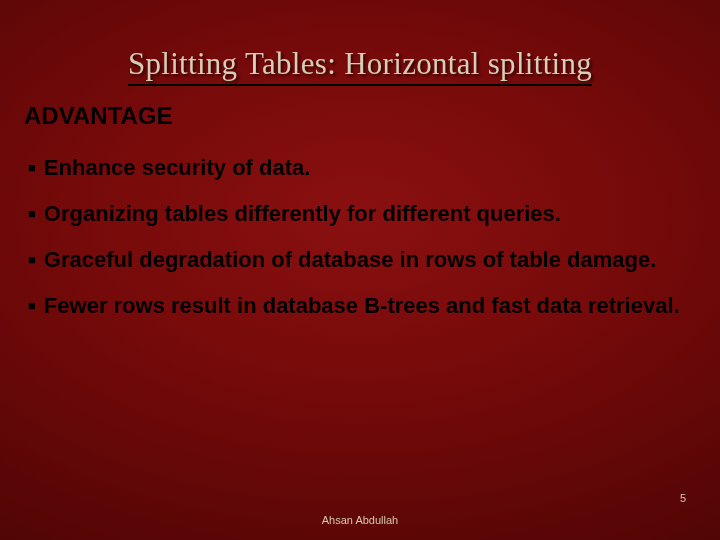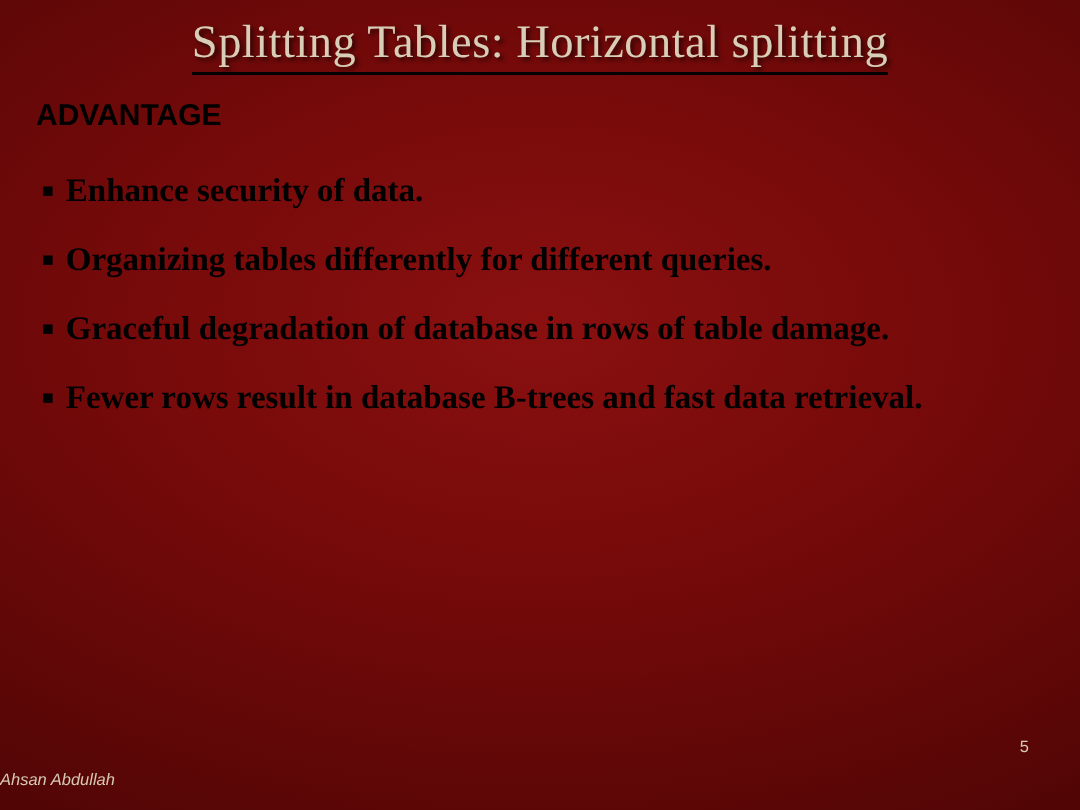--- a/index.html
+++ b/index.html
@@ -8,34 +8,35 @@
     font-family: Arial, "Helvetica Neue", Helvetica, sans-serif;
     background: #600000;
     background: radial-gradient(ellipse 110% 90% at 50% 40%, #8a1010 0%, #760a0a 35%, #5a0606 70%, #3f0404 100%);
     position: relative;
     color: #000;
   }
   .title-wrap {
     width: 100%;
     text-align: center;
     padding: 10px 20px 4px 20px;
+    margin-top: 36px;
   }
   .title {
     display: inline-block;
     font-family: "Times New Roman", Times, serif;
     font-size: 31px;
     font-weight: 400;
     color: #d8cdb6;
     text-shadow: 2px 2px 3px rgba(0,0,0,0.6);
     border-bottom: 2px solid #000;
     padding-bottom: 2px;
     letter-spacing: 0.3px;
   }
   .subheading {
-    font-size: 20px;
+    font-size: 24px;
     font-weight: bold;
     color: #000;
     padding: 12px 0 0 24px;
   }
   .bullets {
     padding: 8px 28px 0 28px;
   }
   .bullet {
     font-size: 22px;
     font-weight: bold;
@@ -45,37 +46,37 @@
     display: flex;
     align-items: flex-start;
   }
   .bullet .marker {
     flex: 0 0 auto;
     font-size: 13px;
     line-height: 28px;
     margin-right: 8px;
     color: #000;
   }
-  .bullet .text { flex: 1 1 auto; font-family: Liberation Serif, serif; }
+  .bullet .text { flex: 1 1 auto; }
   .slidenum {
     position: absolute;
     right: 34px;
     bottom: 36px;
     font-size: 11px;
     color: #d6c9b2;
     font-family: Arial, sans-serif;
   }
   .author {
     position: absolute;
     left: 0; right: 0;
     bottom: 14px;
+    text-align: center;
     font-size: 11px;
     color: #d6c9b2;
     font-family: Arial, sans-serif;
-    font-style: italic;
   }
 </style>
 </head>
 <body>
 
 <div class="title-wrap">
   <span class="title">Splitting Tables: Horizontal splitting</span>
 </div>
 
 <div class="subheading">ADVANTAGE</div>

